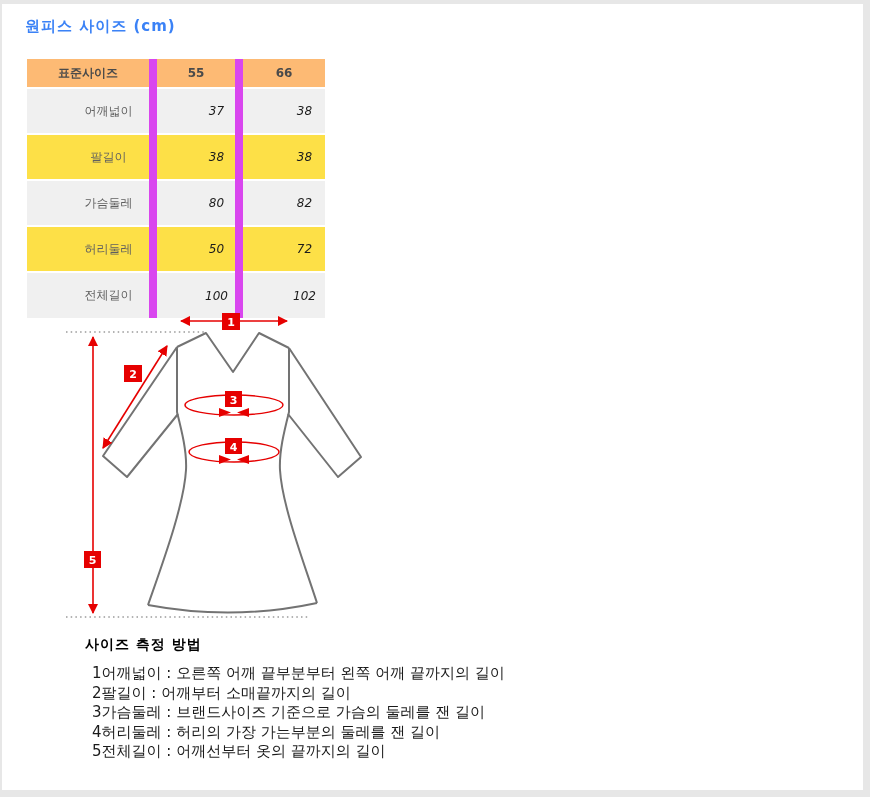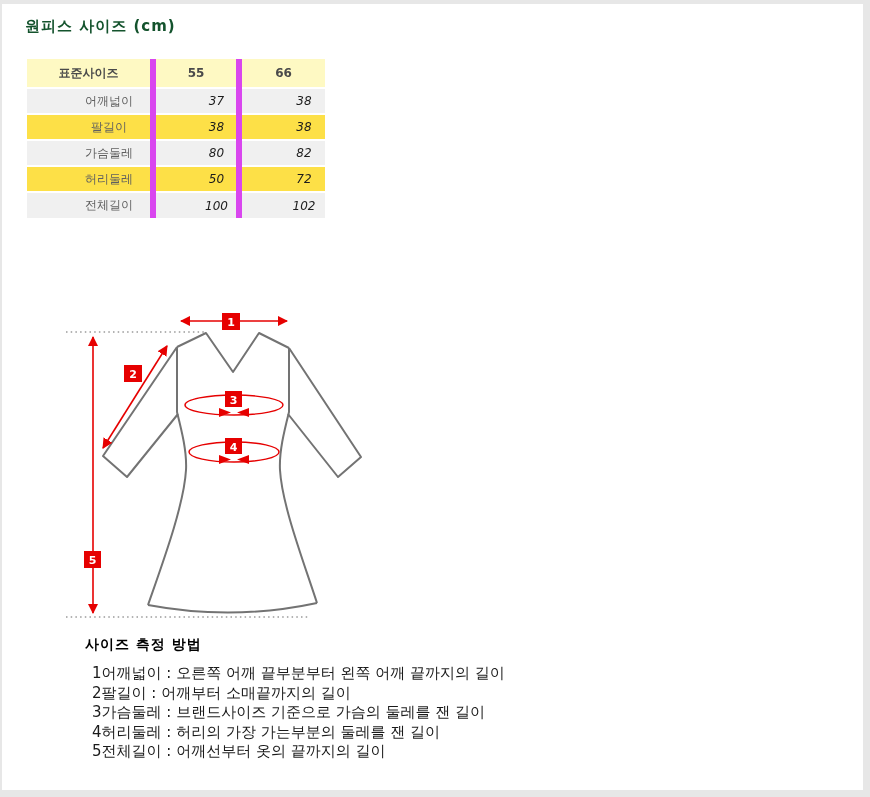--- a/index.html
+++ b/index.html
@@ -6,42 +6,42 @@
   html, body { background: #ffffff; }
   body {
     font-family: "DejaVu Sans", "Liberation Sans", sans-serif;
     width: 870px; height: 797px; position: relative; overflow: hidden;
   }
   .frame { position: absolute; inset: 0; background: #e7e7e7; }
   .panel { position: absolute; left: 2px; top: 4px; width: 861px; height: 786px; background: #ffffff; }
 
   .page-title {
     position: absolute; left: 25px; top: 17px;
-    font-size: 15px; font-weight: bold; color: #14532d; letter-spacing: 1px;
+    font-size: 15px; font-weight: bold; color: #3b82f6; letter-spacing: 1px;
   }
 
   
   table.size-table {
     position: absolute; left: 27px; top: 59px;
     border-collapse: collapse; table-layout: fixed; width: 298px;
     font-size: 12px;
   }
   table.size-table col.c1 { width: 126px; }
   table.size-table col.c2 { width: 86px; }
   table.size-table col.c3 { width: 86px; }
   table.size-table th, table.size-table td {
     text-align: center; vertical-align: middle;
-    border-left: 6px solid #d946ef; border-top: 2px solid #ffffff;
+    border-left: 8px solid #d946ef; border-top: 2px solid #ffffff;
   }
   table.size-table tr > *:first-child { border-left: none; }
   table.size-table tr.hdr:first-child > * { border-top: none; }
   table.size-table tr.hdr > * {
-    background: #fef9c3; color: #4a4a4a; font-weight: bold; height: 29px;
+    background: #fdba74; color: #4a4a4a; font-weight: bold; height: 29px;
   }
-  table.size-table tr.body > * { height: 26px; padding-left: 41px; }
+  table.size-table tr.body > * { height: 46px; padding-left: 41px; }
   table.size-table tr.body.odd  > * { background: #f0f0f0; }
   table.size-table tr.body.even > * { background: #fde047; }
   table.size-table tr.body th { font-weight: normal; color: #5f5f5f; }
   table.size-table tr.body td { color: #1c1c1c; font-style: italic; }
 
   
   svg.diagram { position: absolute; left: 0; top: 0; width: 870px; height: 797px; pointer-events: none; }
   svg.diagram .outline { fill: none; stroke: #737373; stroke-width: 2; stroke-linejoin: round; }
   svg.diagram .dim { stroke: #e60000; stroke-width: 1.6; fill: none; }
   svg.diagram .dotted { stroke: #9a9a9a; stroke-width: 1.4; stroke-dasharray: 1.5 3.2; fill: none; }

